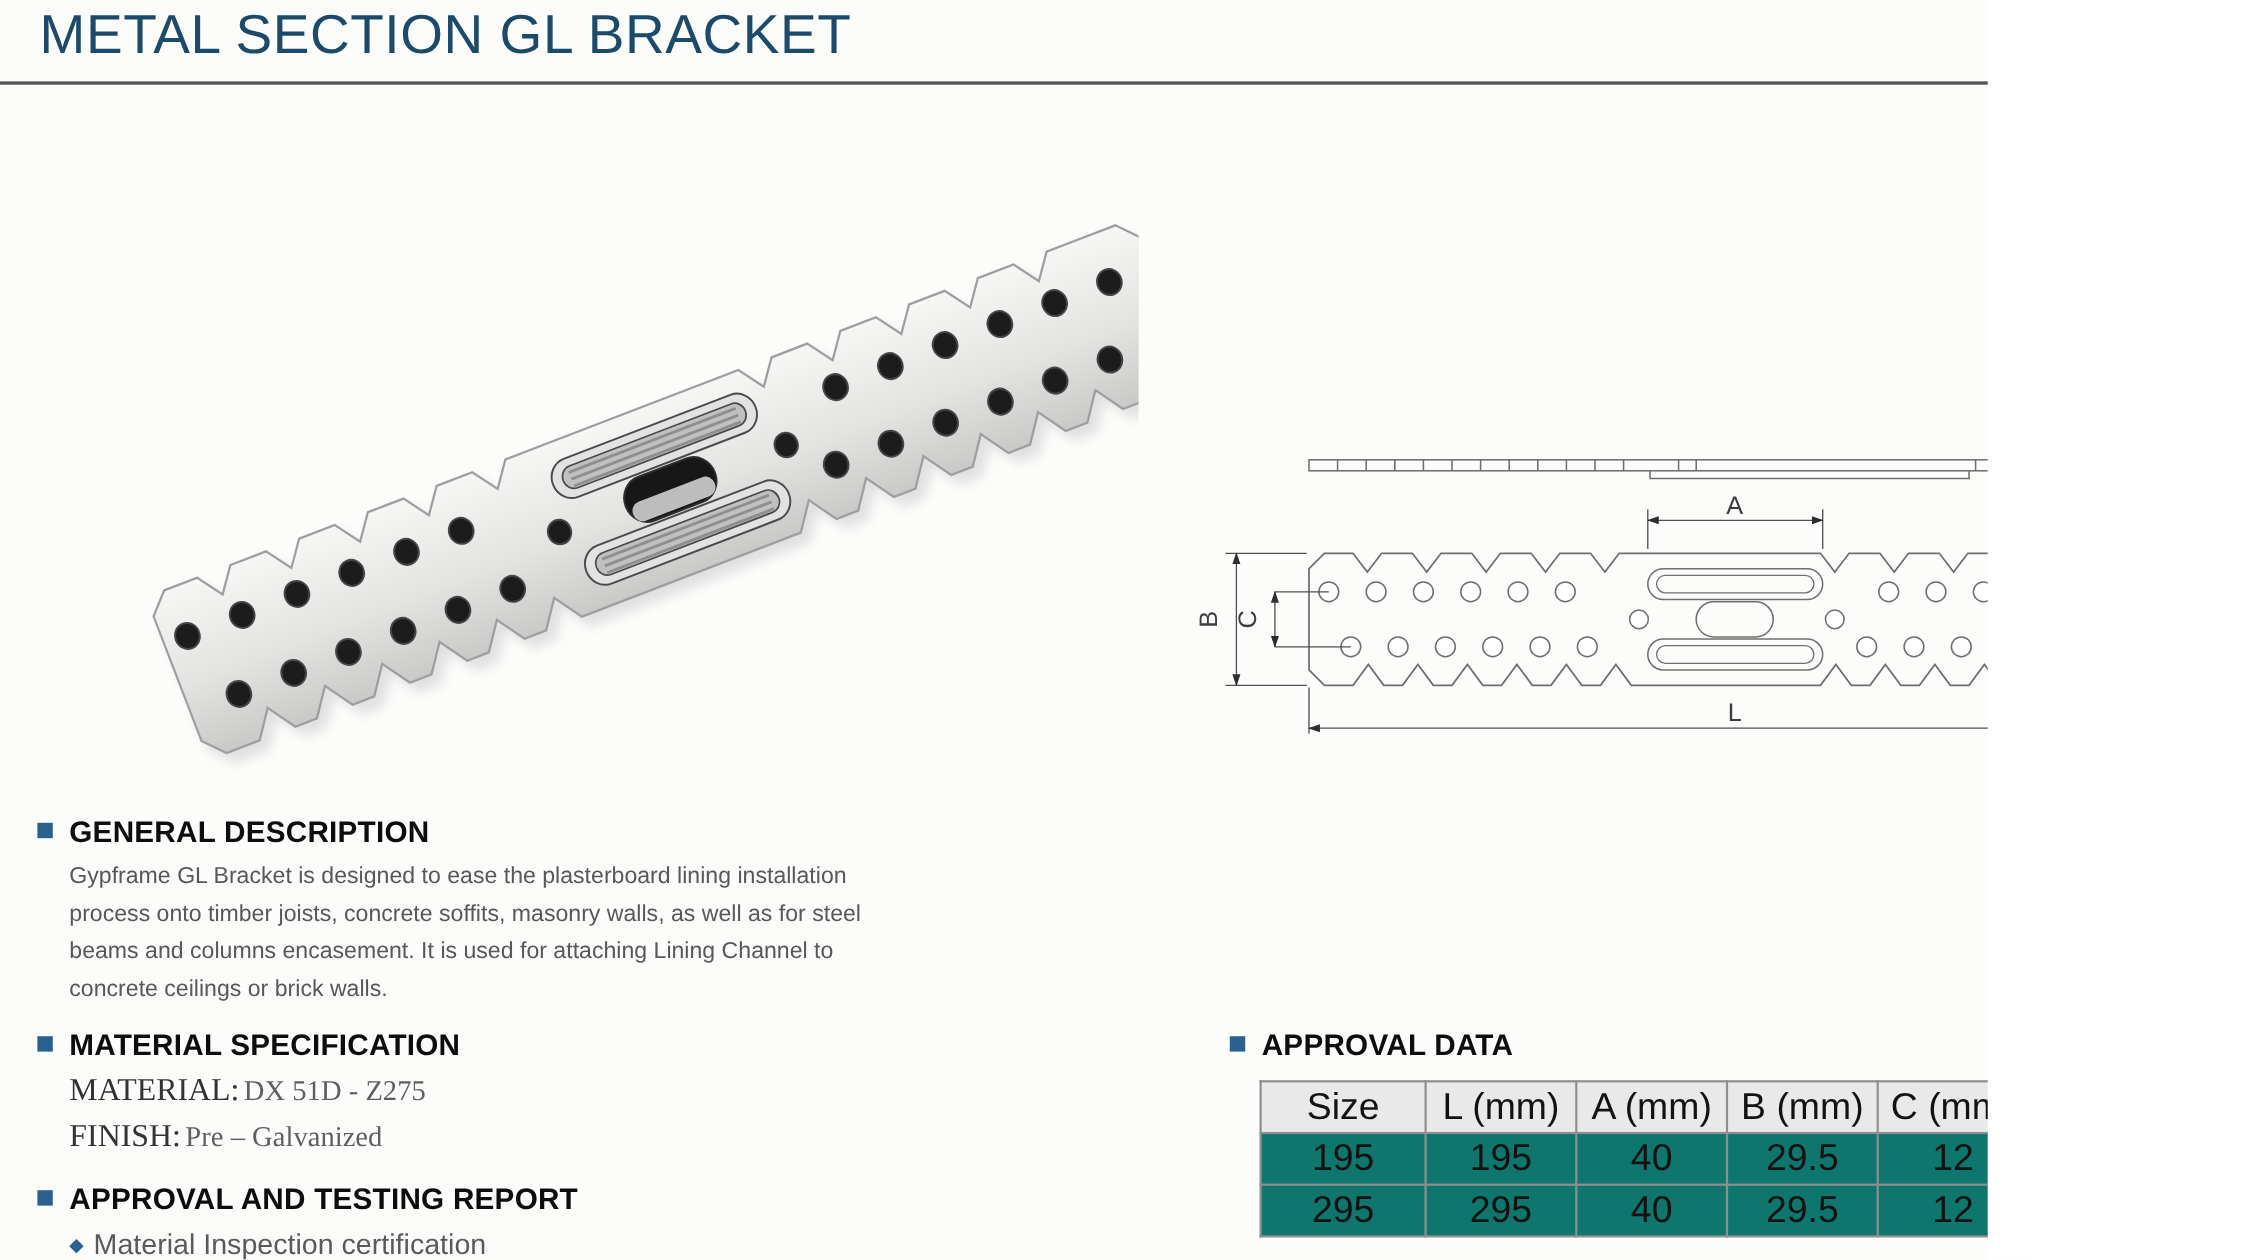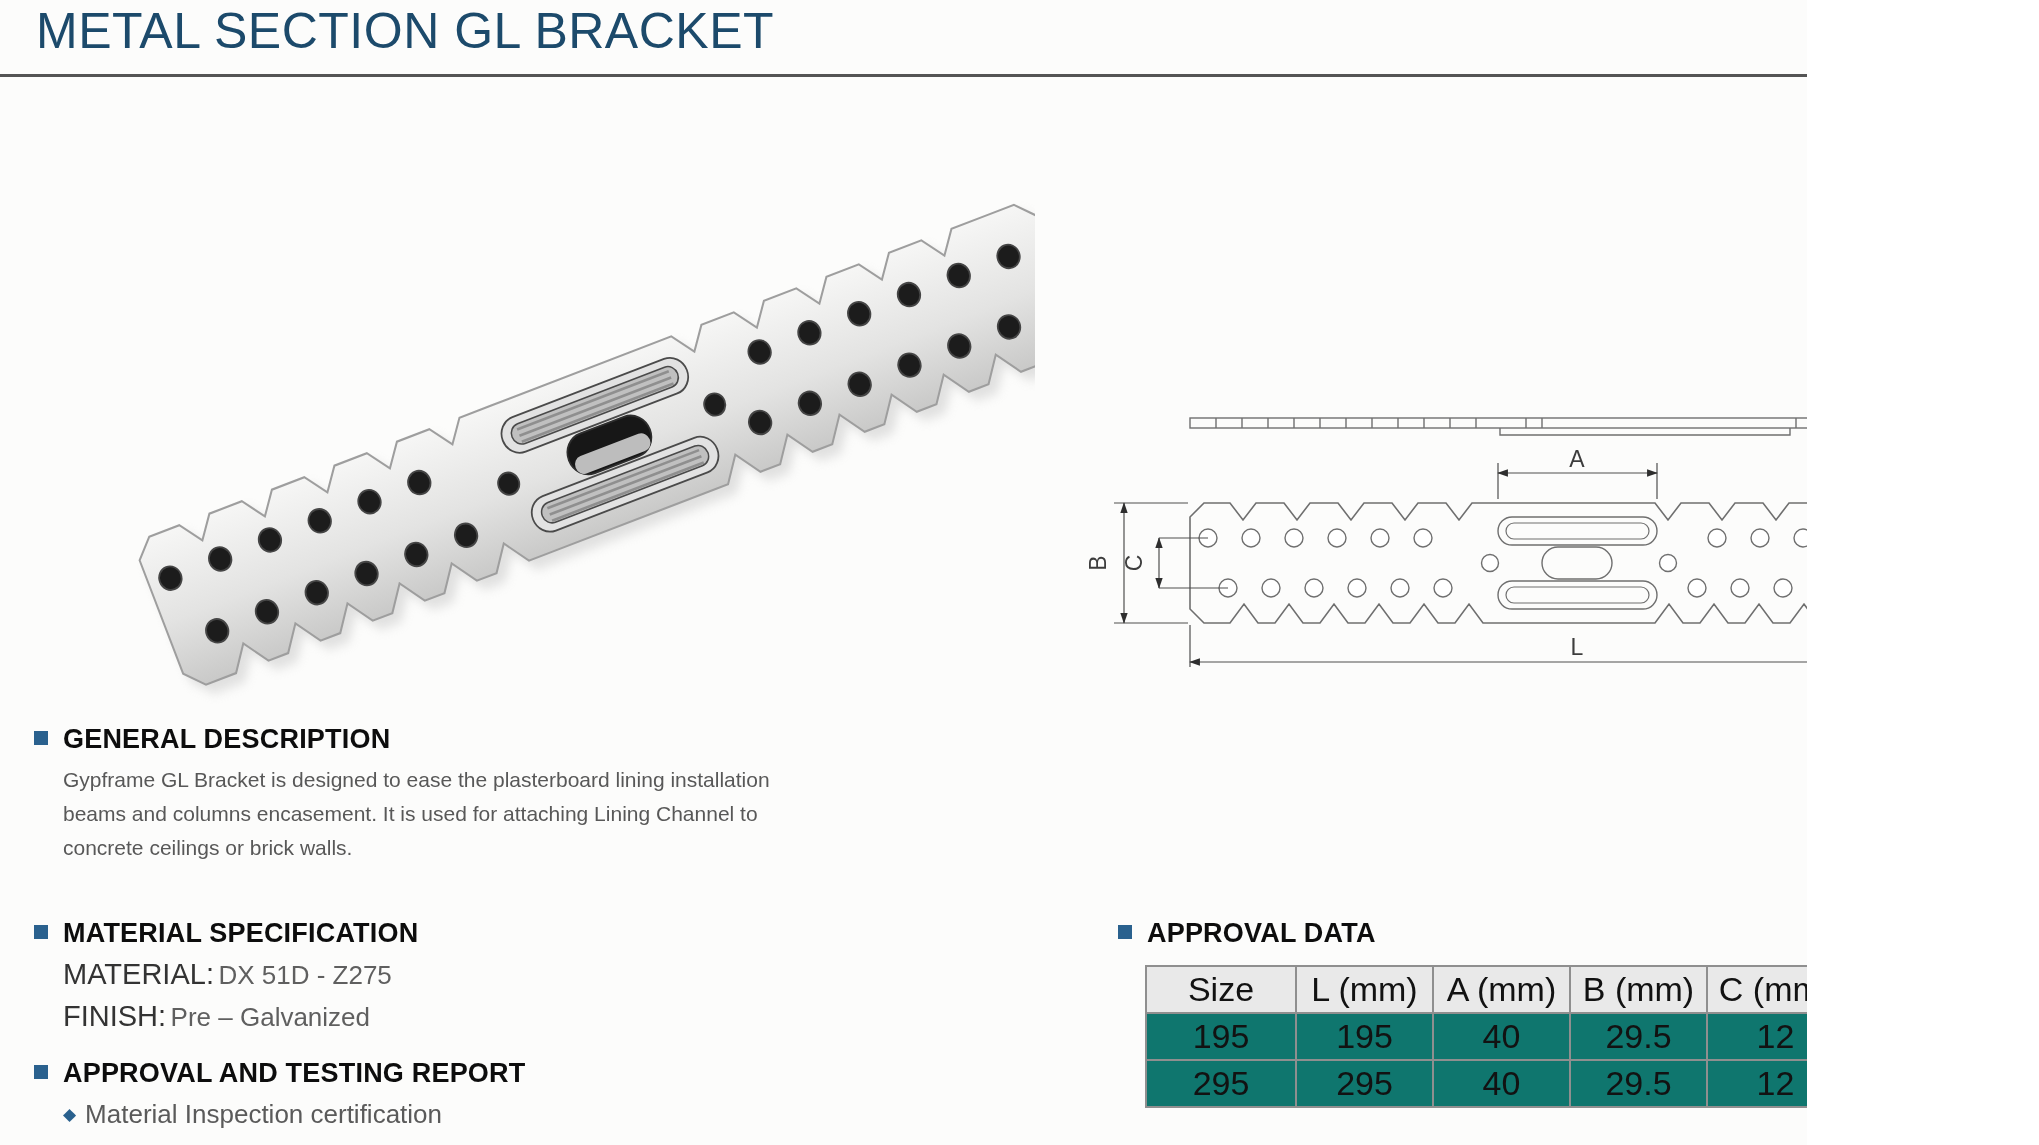--- a/index.html
+++ b/index.html
@@ -41,32 +41,32 @@
     --hole-fill:#b7b7b7;--hole-line:#b7b7b7;
     --slot-o-fill:#b7b7b7;--slot-i-fill:#b7b7b7;--slot-line:#b7b7b7;
     --obround-fill:#b7b7b7;--obround-line:#b7b7b7;
     opacity:.4;
   }
   .dim{stroke:#4f4f4f;stroke-width:1.2;fill:none;}
   .thin{stroke:#6f6f6f;stroke-width:1.4;fill:none;}
   .dimlabel{font-family:"Liberation Sans",sans-serif;font-size:23px;fill:#3d3d3d;}
   
   .sec{position:absolute;}
-  .sec-head{display:flex;align-items:flex-start;}
+  .sec-head{display:flex;align-items:flex-start;margin-top:17px;}
   .sq-bullet{
     width:14px;height:14px;background:#2a618e;margin-top:7px;margin-right:15px;flex:0 0 auto;
   }
   .sec-head h2{
     margin:0;font-size:27px;font-weight:700;color:#0d0d0d;letter-spacing:.2px;white-space:nowrap;
   }
   .body-lines{margin:8px 0 0 29px;}
   .body-lines div{
     font-size:21px;line-height:34px;color:#585858;white-space:nowrap;
   }
-  .spec-row{margin:9px 0 0 29px;white-space:nowrap;}
+  .spec-row{margin:9px 0 0 29px;white-space:nowrap;font-family:Liberation Serif, serif;}
   .spec-label{font-size:29px;color:#333333;}
   .spec-value{font-size:26px;color:#5f5f5f;}
   .cert-row{margin:10px 0 0 29px;white-space:nowrap;display:flex;align-items:center;}
   .diamond{color:#2a618e;font-size:17px;margin-right:9px;line-height:1;}
   .cert-text{font-size:26px;color:#5a5a5a;}
   
   .tech-table{
     margin:16px 0 0 27px;border-collapse:collapse;table-layout:fixed;width:835px;
     background:#fdfdfd;
   }
@@ -196,20 +196,21 @@
     </svg>
   </figure>
 
   <section class="sec" style="left:34px;top:724px;">
     <div class="sec-head">
       <span class="sq-bullet"></span>
       <h2>GENERAL DESCRIPTION</h2>
     </div>
     <div class="body-lines">
       <div>Gypframe GL Bracket is designed to ease the plasterboard lining installation</div>
+      <div>process onto timber joists, concrete soffits, masonry walls, as well as for steel</div>
       <div>beams and columns encasement. It is used for attaching Lining Channel to</div>
       <div>concrete ceilings or brick walls.</div>
     </div>
   </section>
 
   <section class="sec" style="left:34px;top:918px;">
     <div class="sec-head">
       <span class="sq-bullet"></span>
       <h2>MATERIAL SPECIFICATION</h2>
     </div>

